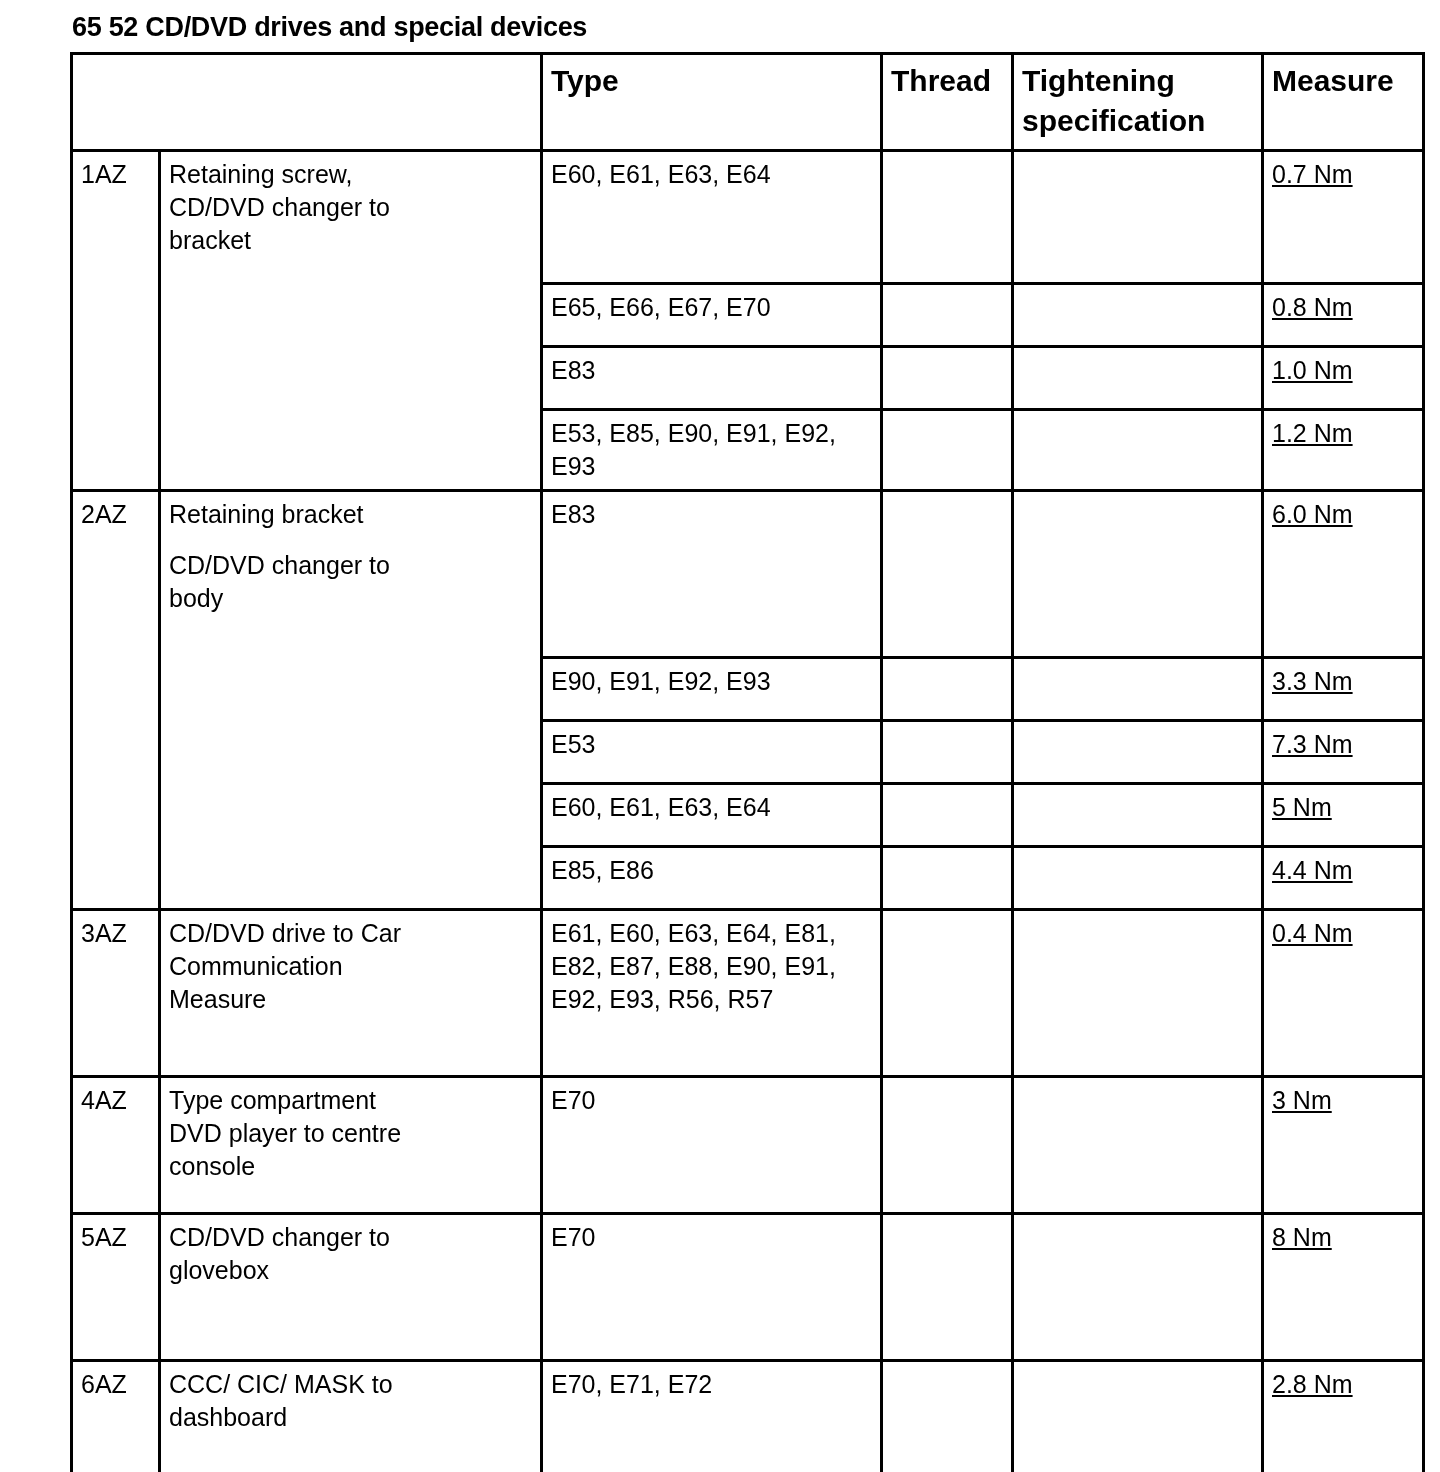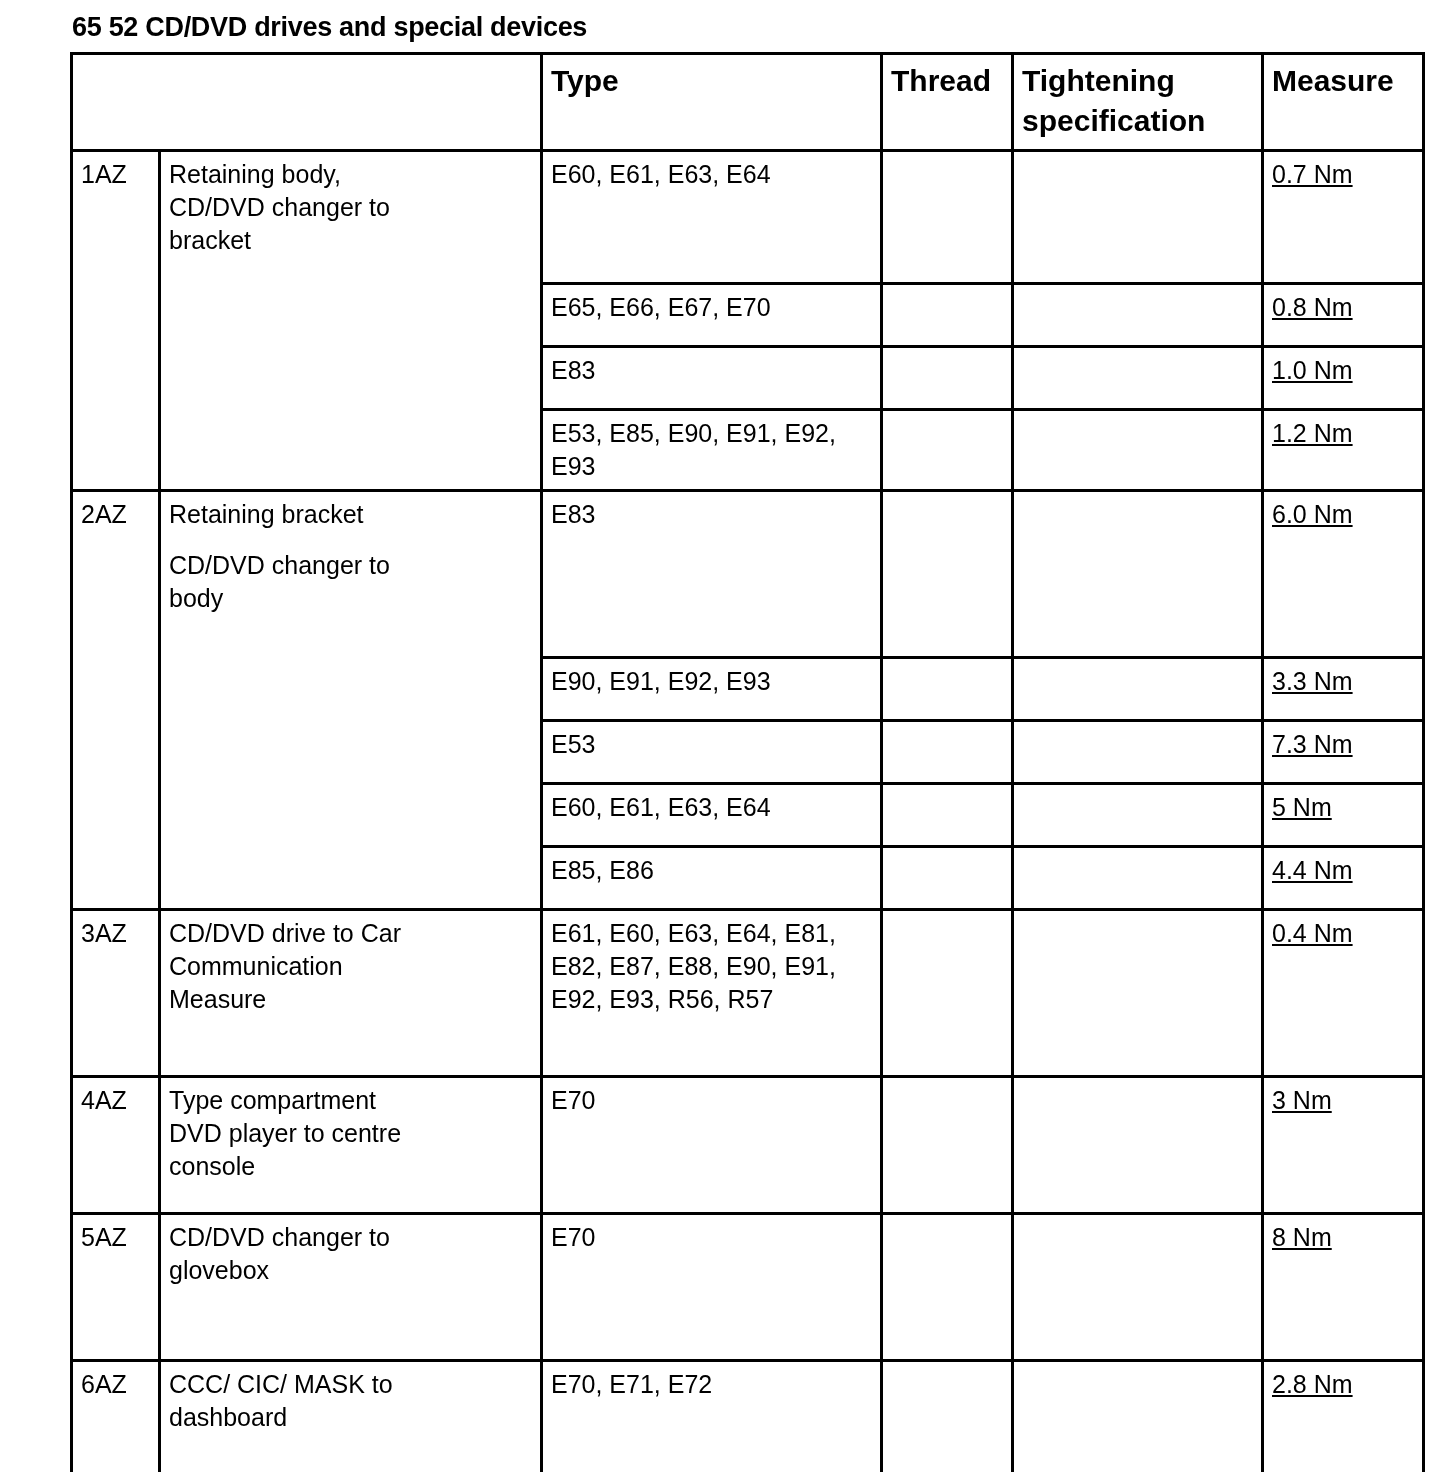--- a/index.html
+++ b/index.html
@@ -106,21 +106,21 @@
         <th class="hdr-tight">
           <span>Tightening</span>
           <span>specification</span>
         </th>
         <th class="hdr-measure">Measure</th>
       </tr>
 
       <tr>
         <td class="id-cell" rowspan="4">1AZ</td>
         <td class="desc-cell" rowspan="4">
-          <span class="line">Retaining body,</span>
+          <span class="line">Retaining screw,</span>
           <span class="line">CD/DVD changer to</span>
           <span class="line">bracket</span>
         </td>
         <td class="type-cell tall-1">E60, E61, E63, E64</td>
         <td class="empty-cell"></td>
         <td class="empty-cell"></td>
         <td class="meas-cell">0.7 Nm</td>
       </tr>
       <tr>
         <td class="type-cell row-h-small">E65, E66, E67, E70</td>

